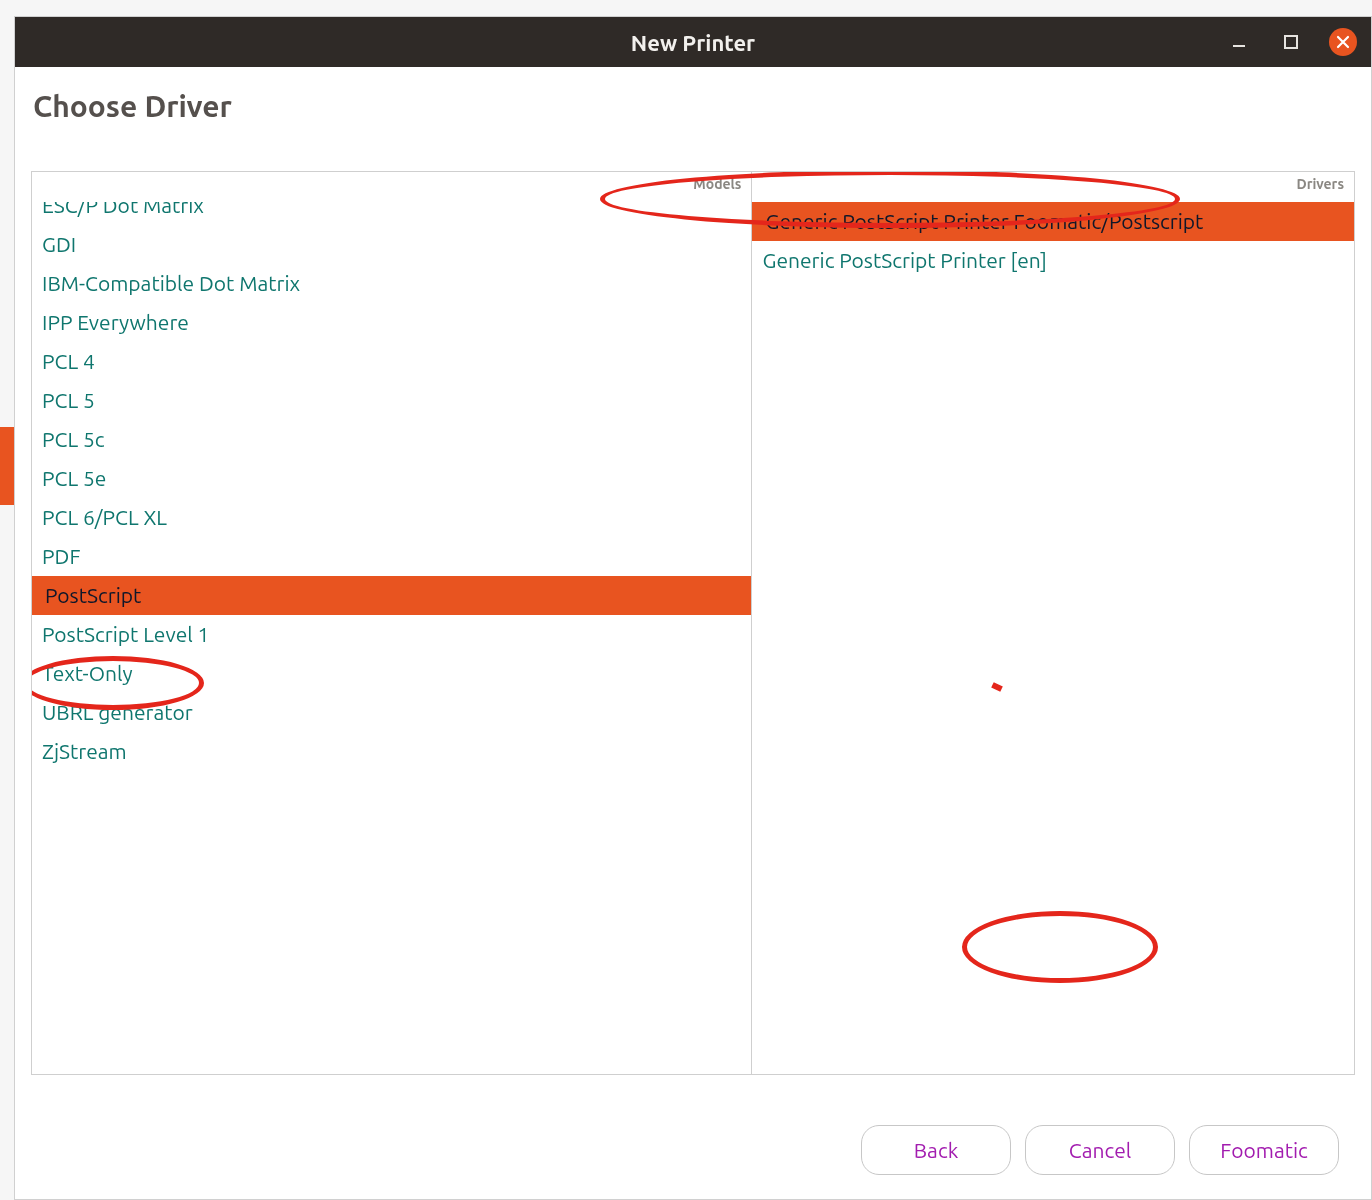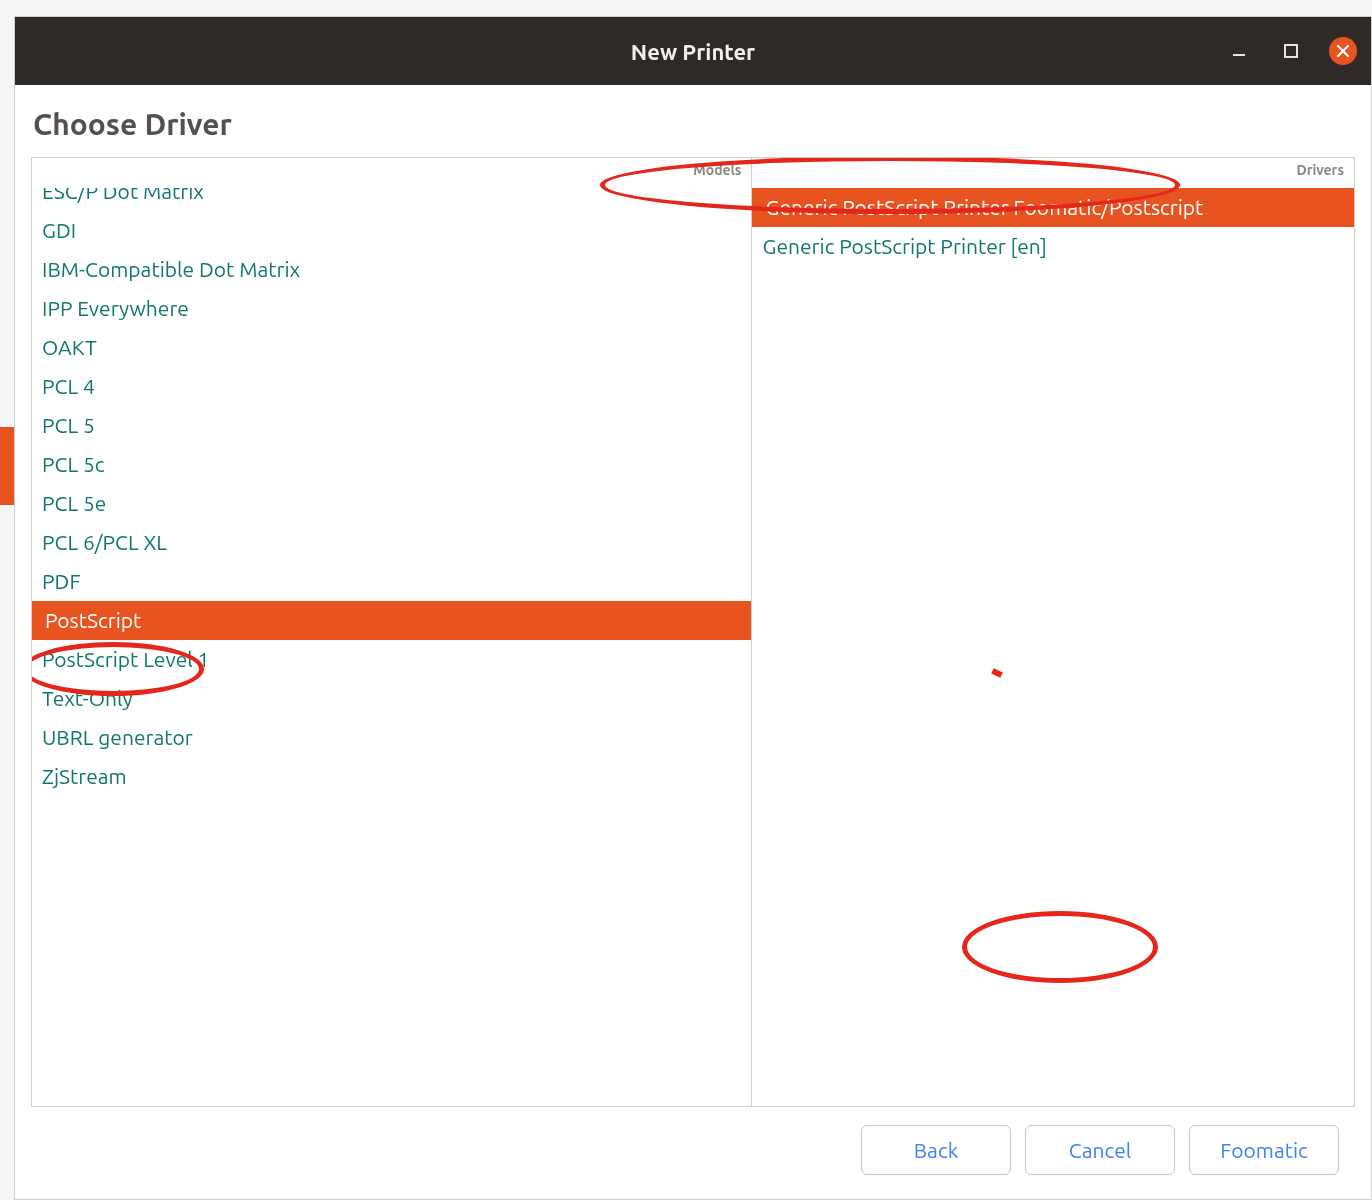--- a/index.html
+++ b/index.html
@@ -16,21 +16,21 @@
     left: 14px;
     top: 16px;
     right: 0;
     bottom: 0;
     background: #ffffff;
     border: 1px solid #d0d0d0;
     display: flex;
     flex-direction: column;
   }
   .titlebar {
-    height: 68px;
+    height: 50px;
     background: #2f2a27;
     display: flex;
     align-items: center;
     justify-content: center;
     position: relative;
     flex: 0 0 auto;
   }
   .titlebar-title {
     color: #f2f0ed;
     font-weight: 700;
@@ -61,20 +61,21 @@
     border-radius: 50%;
     width: 28px;
     height: 28px;
   }
   .content {
     flex: 1 1 auto;
     display: flex;
     flex-direction: column;
     padding: 22px 16px 0 16px;
     min-height: 0;
+    gap: 32px;
   }
   .heading {
     font-size: 30px;
     font-weight: 700;
     color: #55504d;
     margin: 0 0 16px 2px;
   }
   .panes {
     flex: 1 1 auto;
     display: flex;
@@ -115,37 +116,37 @@
     color: #0f766e;
     white-space: nowrap;
     overflow: hidden;
     text-overflow: clip;
     line-height: 30px;
     font-size: 21px;
     cursor: pointer;
   }
   .list-item.selected {
     background: #e85420;
-    color: #ffffff;
+    color: #0f172a;
     padding-left: 13px;
   }
   .button-row {
     flex: 0 0 auto;
     display: flex;
     justify-content: flex-end;
     gap: 14px;
     padding: 18px 16px 24px 16px;
   }
   .btn {
     min-width: 150px;
     height: 50px;
     border: 1px solid #c7c7c7;
-    border-radius: 6px;
+    border-radius: 18px;
     background: #ffffff;
-    color: #3b82f6;
+    color: #a21caf;
     font-size: 21px;
     display: flex;
     align-items: center;
     justify-content: center;
     cursor: pointer;
   }
   
   .annot {
     position: absolute;
     border: 5px solid #e4261b;
@@ -201,21 +202,20 @@
 
     <div class="panes">
       <div class="pane left">
         <div class="pane-header">Models</div>
         <div class="list">
           <div class="list-inner" id="models-list-inner" style="top: -16px;">
               <div class="list-item">ESC/P Dot Matrix</div>
               <div class="list-item">GDI</div>
               <div class="list-item">IBM-Compatible Dot Matrix</div>
               <div class="list-item">IPP Everywhere</div>
-              <div class="list-item">OAKT</div>
               <div class="list-item">PCL 4</div>
               <div class="list-item">PCL 5</div>
               <div class="list-item">PCL 5c</div>
               <div class="list-item">PCL 5e</div>
               <div class="list-item">PCL 6/PCL XL</div>
               <div class="list-item">PDF</div>
               <div class="list-item selected">PostScript</div>
               <div class="list-item">PostScript Level 1</div>
               <div class="list-item">Text-Only</div>
               <div class="list-item">UBRL generator</div>

